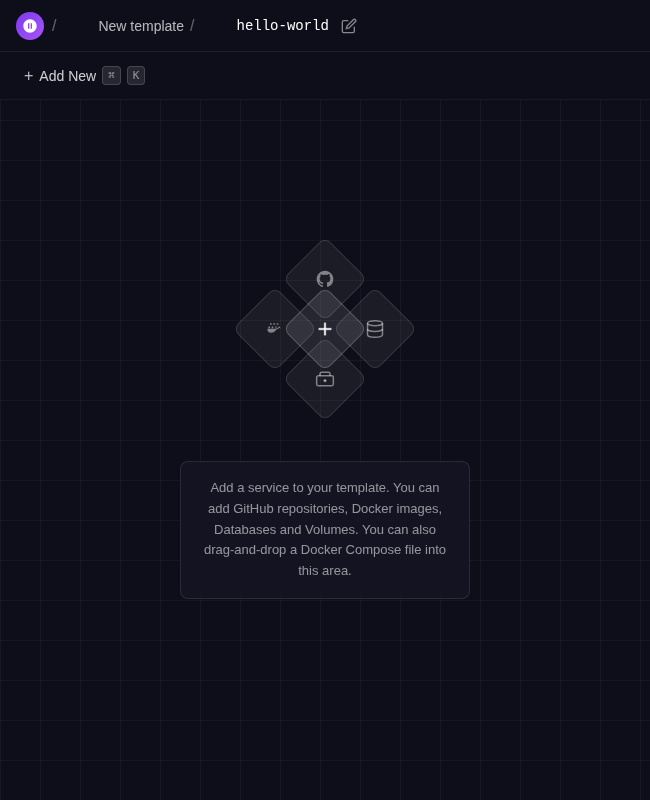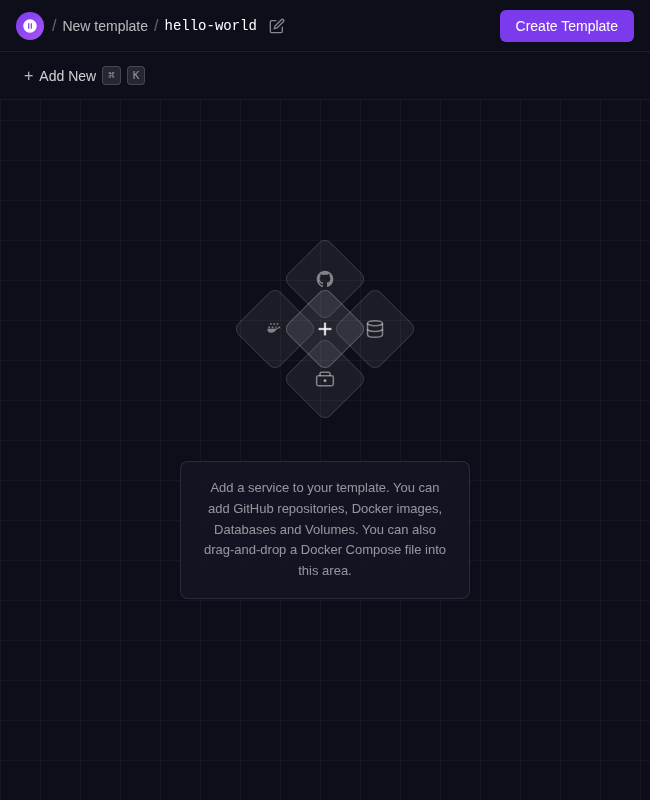--- a/index.html
+++ b/index.html
@@ -68,20 +68,21 @@
     }
 
     .breadcrumb-sep {
       color: rgba(255,255,255,0.35);
       font-size: 16px;
     }
 
     .breadcrumb-item {
       color: rgba(255,255,255,0.7);
       font-size: 14px;
+      margin-left: 36px;
     }
 
     .breadcrumb-item.active {
       color: #fff;
       font-weight: 500;
       font-family: Liberation Mono, monospace;
     }
 
     .edit-icon-btn {
       background: none;
@@ -253,21 +254,20 @@
       <span class="breadcrumb-sep">/</span>
       <span class="breadcrumb-item active">hello-world</span>
     </div>
     <button class="edit-icon-btn">
       <svg width="16" height="16" viewBox="0 0 24 24" fill="none" stroke="currentColor" stroke-width="2">
         <path d="M11 4H4a2 2 0 0 0-2 2v14a2 2 0 0 0 2 2h14a2 2 0 0 0 2-2v-7"></path>
         <path d="M18.5 2.5a2.121 2.121 0 0 1 3 3L12 15l-4 1 1-4 9.5-9.5z"></path>
       </svg>
     </button>
   </div>
-  <button class="create-btn">Create Template</button>
 </header>
 
 <div class="toolbar">
   <button class="add-new-btn">
     <span style="font-size:16px; color: rgba(255,255,255,0.7);">+</span>
     <span>Add New</span>
     <span class="kbd">⌘</span>
     <span class="kbd">K</span>
   </button>
 </div>

